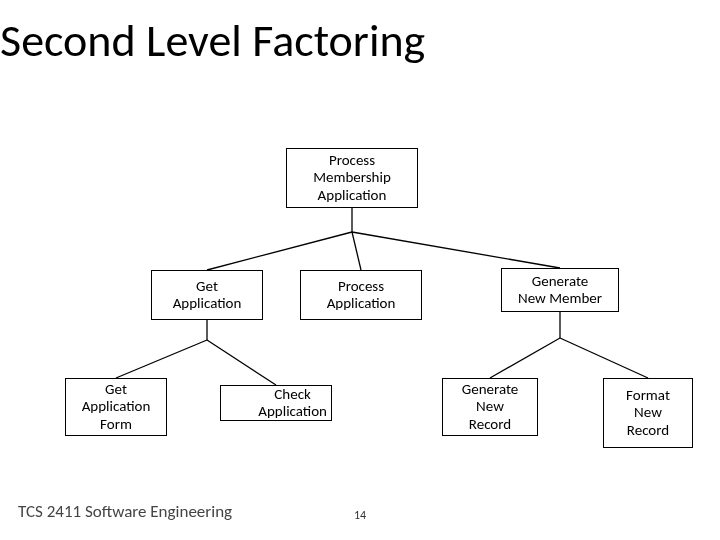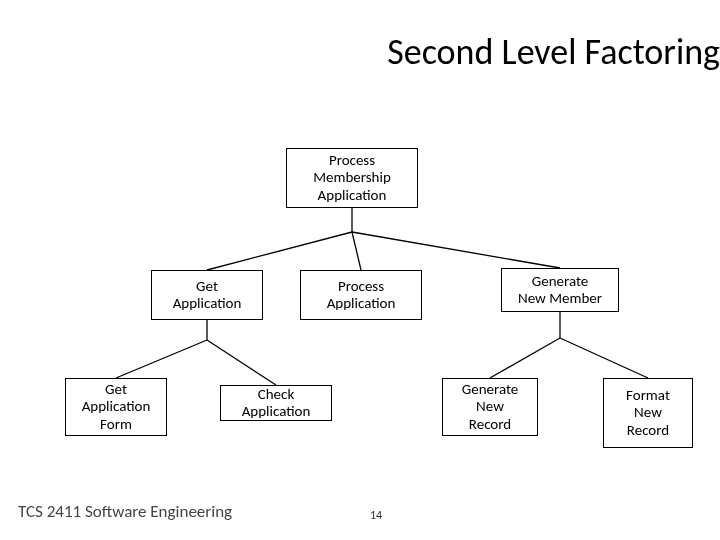--- a/index.html
+++ b/index.html
@@ -6,25 +6,25 @@
   body {
     width: 720px;
     height: 540px;
     background: #fff;
     font-family: Calibri, Arial, sans-serif;
     position: relative;
     overflow: hidden;
   }
   .title {
     position: absolute;
-    top: 30px;
+    top: 12px;
     left: 0;
     width: 100%;
-    text-align: right;
-    font-size: 36px;
+    text-align: left;
+    font-size: 46px;
     color: #000;
     font-weight: 400;
   }
   .node {
     position: absolute;
     border: 1.5px solid #000;
     background: #fff;
     text-align: center;
     font-size: 15px;
     line-height: 1.15;
@@ -41,21 +41,20 @@
     font-size: 17px;
     color: #444;
   }
   .page-num {
     position: absolute;
     left: 50%;
     bottom: 18px;
     transform: translateX(-50%);
     font-size: 12px;
     color: #333;
-    margin-left: 16px;
   }
   svg.connectors {
     position: absolute;
     left: 0; top: 0;
     width: 720px; height: 540px;
     pointer-events: none;
   }
 </style>
 </head>
 <body>
@@ -75,21 +74,21 @@
 </div>
 
 <div class="node" style="left:501px; top:268px; width:118px; height:44px;">
   <span>Generate<br>New Member</span>
 </div>
 
 <div class="node" style="left:65px; top:378px; width:102px; height:58px;">
   <span>Get<br>Application<br>Form</span>
 </div>
 
-<div class="node" style="left:220px; top:385px; width:112px; height:36px;">
+<div class="node" style="left:220px; top:385px; width:112px; height:36px;justify-content:flex-end;">
   <span>Check<br>Application</span>
 </div>
 
 <div class="node" style="left:442px; top:378px; width:96px; height:58px;">
   <span>Generate<br>New<br>Record</span>
 </div>
 
 <div class="node" style="left:603px; top:378px; width:90px; height:70px;">
   <span>Format<br>New<br>Record</span>
 </div>

